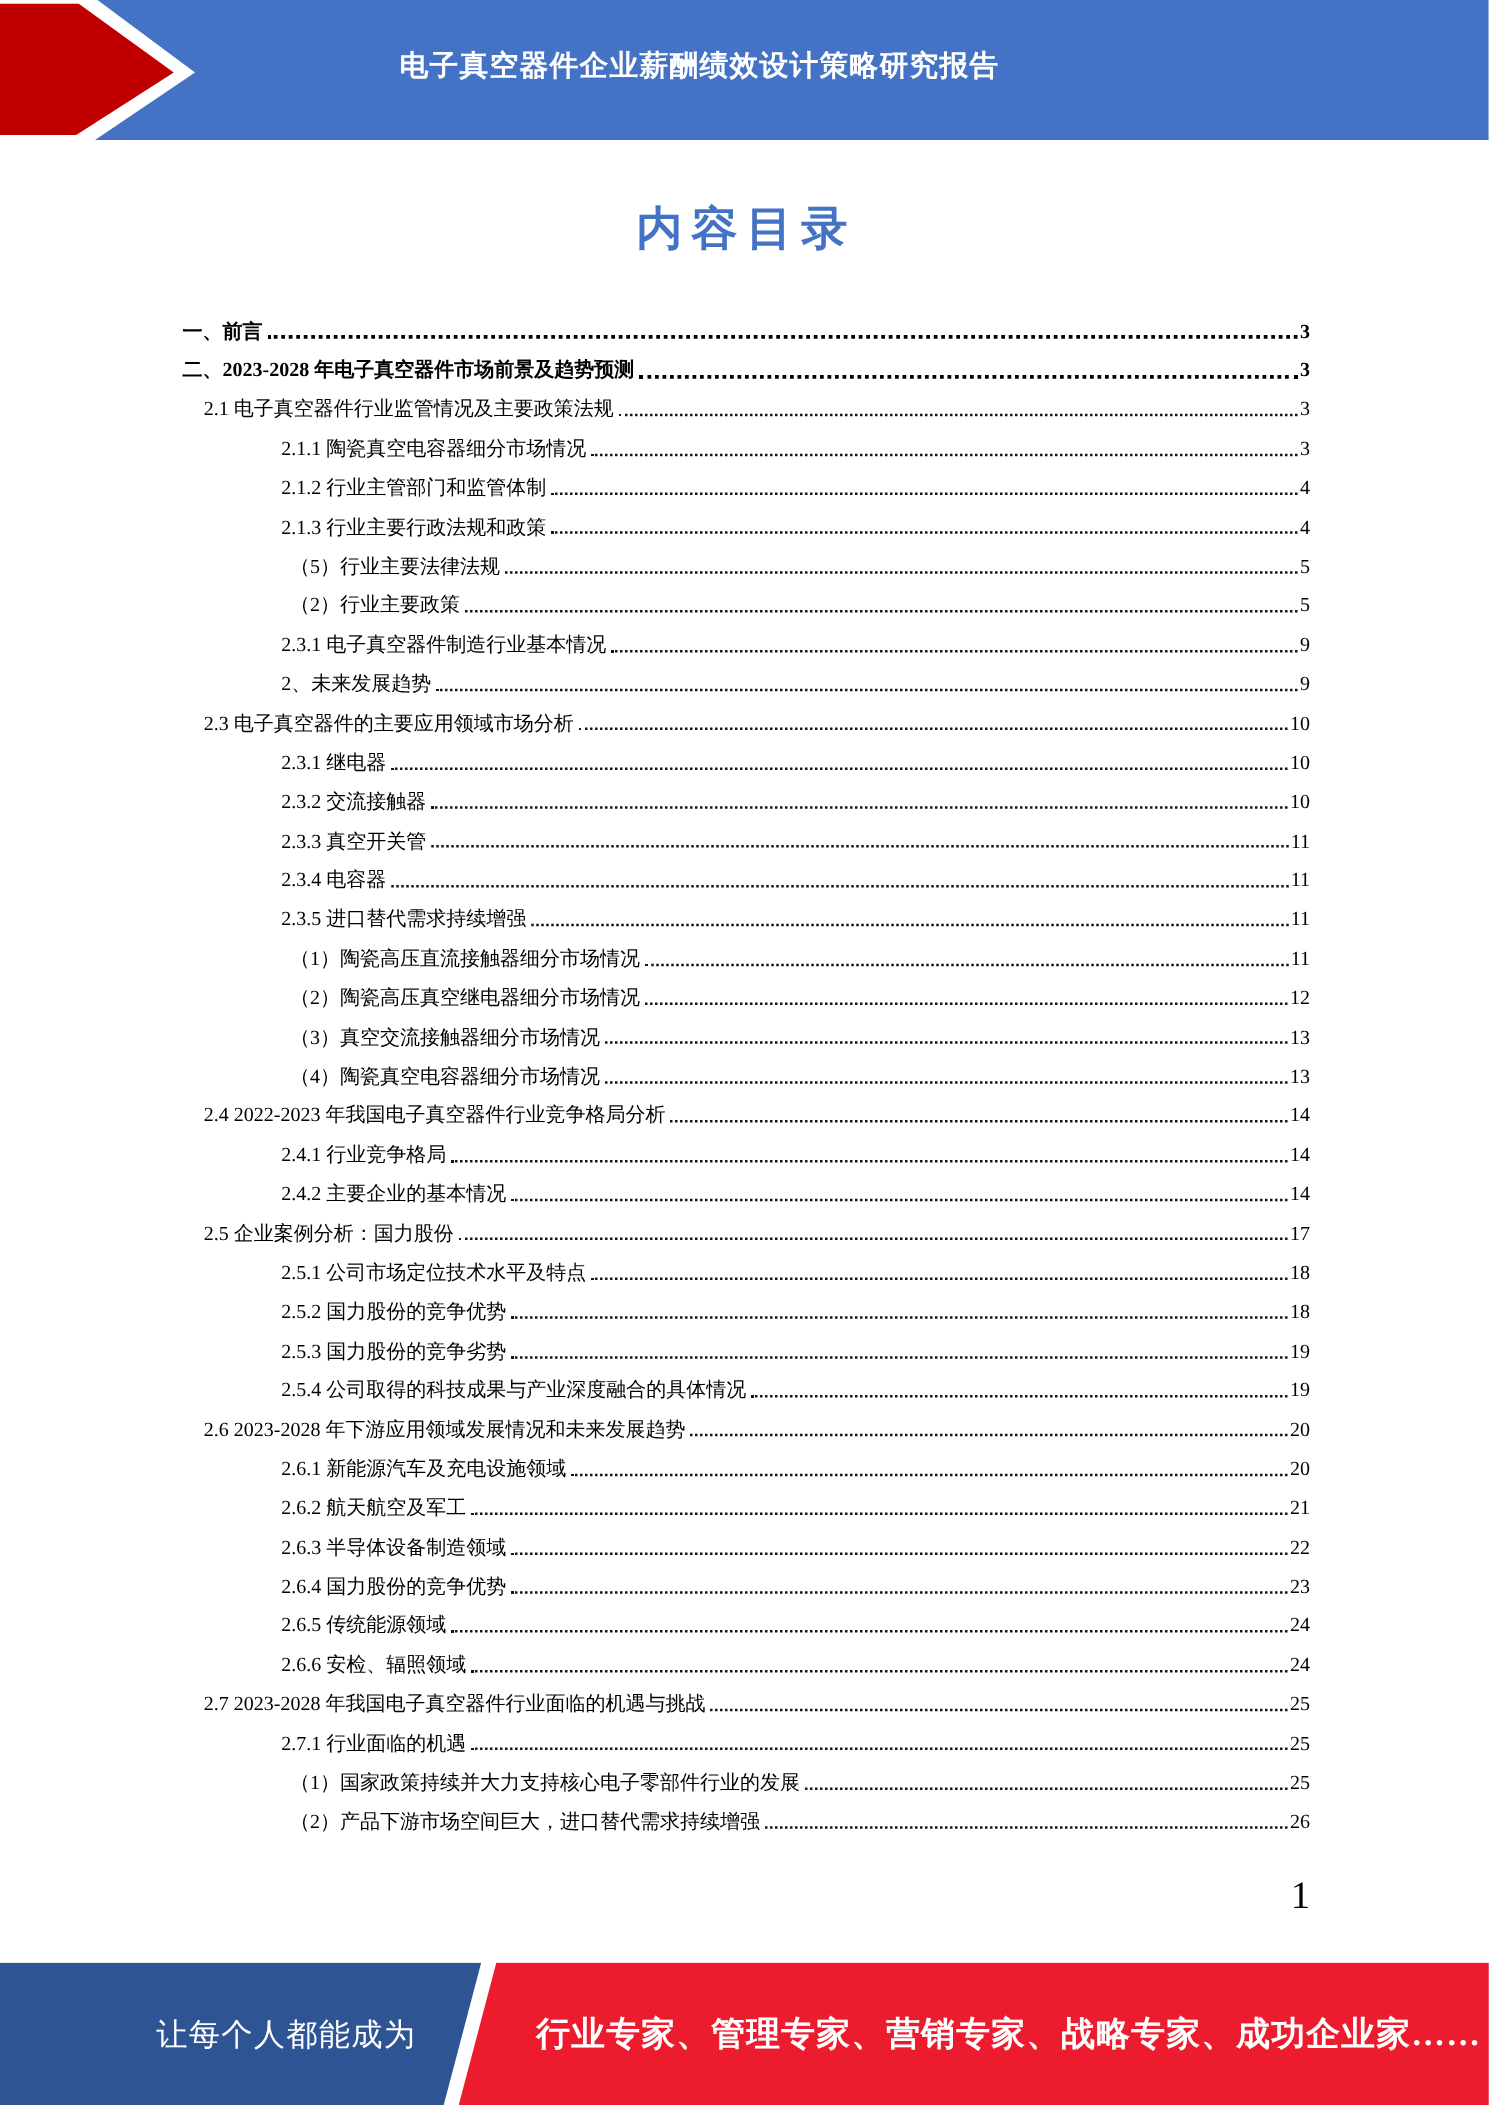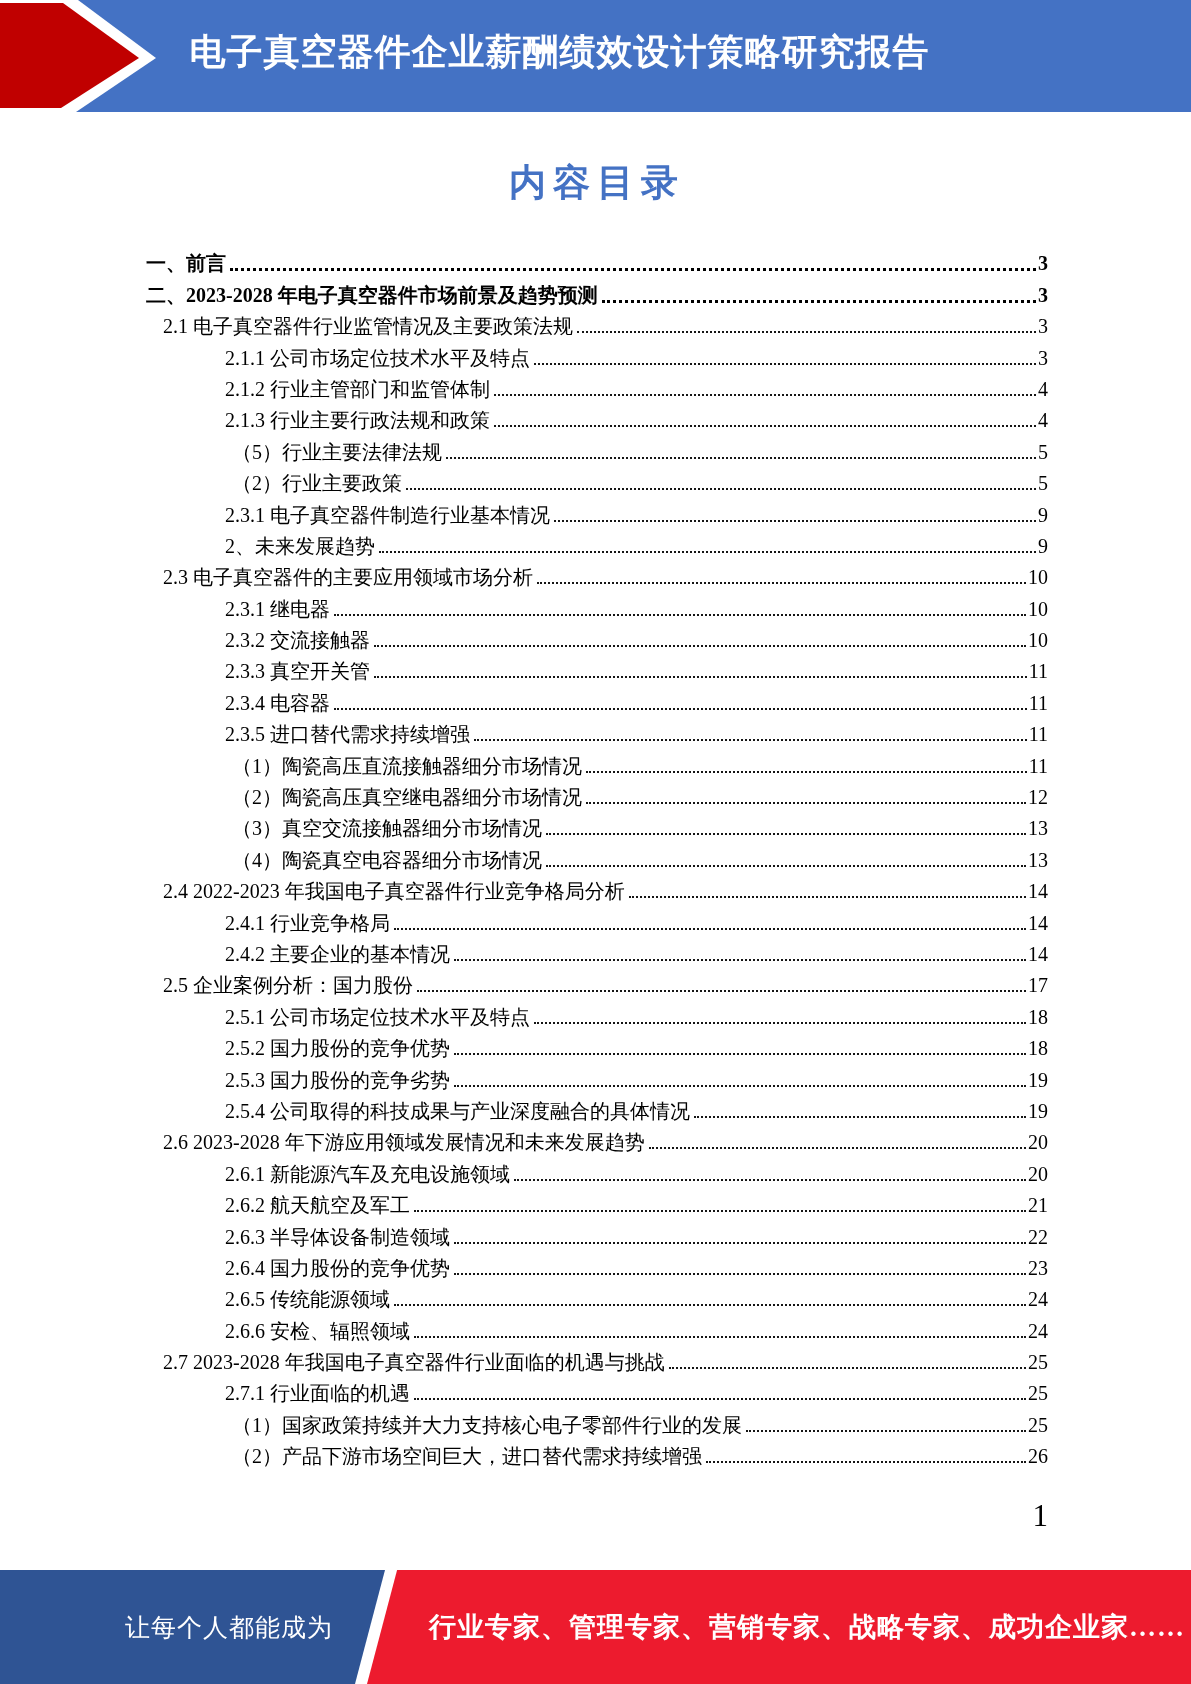--- a/index.html
+++ b/index.html
@@ -8,33 +8,33 @@
     font-family:"Liberation Serif","DejaVu Serif",serif;overflow:hidden;
   }
   
   .hdr{position:absolute;top:0;left:0;width:1191px;height:112px;background:#4472c4;}
   .hdr svg{position:absolute;top:0;left:0;display:block;}
   .hdr-title{
     position:absolute;top:0;left:0;width:1191px;height:104px;
     display:flex;align-items:center;justify-content:center;
     box-sizing:border-box;padding-right:72px;
     color:#ffffff;font-family:"Liberation Sans","DejaVu Sans",sans-serif;
-    font-weight:bold;font-size:36px;letter-spacing:1px;white-space:nowrap;
+    font-weight:bold;font-size:23px;letter-spacing:1px;white-space:nowrap;
   }
   
   .toc-heading{
     position:absolute;top:158px;left:146px;width:902px;
     text-align:center;color:#4472c4;font-size:37px;font-weight:bold;
     letter-spacing:7px;font-family:"Liberation Serif","DejaVu Serif",serif;
   }
   
   .toc{position:absolute;top:246px;left:146px;width:902px;}
   .toc-row{
     display:flex;align-items:flex-end;height:31.4px;box-sizing:border-box;
-    padding-bottom:3px;font-size:20px;color:#000000;
+    padding-bottom:3px;font-size:16px;color:#000000;
   }
   .toc-row .toc-text{white-space:nowrap;line-height:1.05;}
   .toc-row .toc-dots{
     flex:1 1 auto;min-width:16px;border-bottom:2px dotted #151515;
     margin:0 2px 4px 4px;
   }
   .toc-row .toc-page{line-height:1.05;}
   .toc-row.bold{font-weight:bold;}
   .toc-row.bold .toc-dots{border-bottom:3px dotted #000000;margin-bottom:3px;}
   .toc-row.lvl1{padding-left:17px;justify-content:center;}
@@ -90,21 +90,21 @@
       <span class="toc-text">二、2023-2028 年电子真空器件市场前景及趋势预测</span>
       <span class="toc-dots"></span>
       <span class="toc-page">3</span>
     </div>
     <div class="toc-row lvl1">
       <span class="toc-text">2.1 电子真空器件行业监管情况及主要政策法规</span>
       <span class="toc-dots"></span>
       <span class="toc-page">3</span>
     </div>
     <div class="toc-row lvl2">
-      <span class="toc-text">2.1.1 公司市场定位技术水平及特点</span>
+      <span class="toc-text">2.1.1 陶瓷真空电容器细分市场情况</span>
       <span class="toc-dots"></span>
       <span class="toc-page">3</span>
     </div>
     <div class="toc-row lvl2">
       <span class="toc-text">2.1.2 行业主管部门和监管体制</span>
       <span class="toc-dots"></span>
       <span class="toc-page">4</span>
     </div>
     <div class="toc-row lvl2">
       <span class="toc-text">2.1.3 行业主要行政法规和政策</span>

